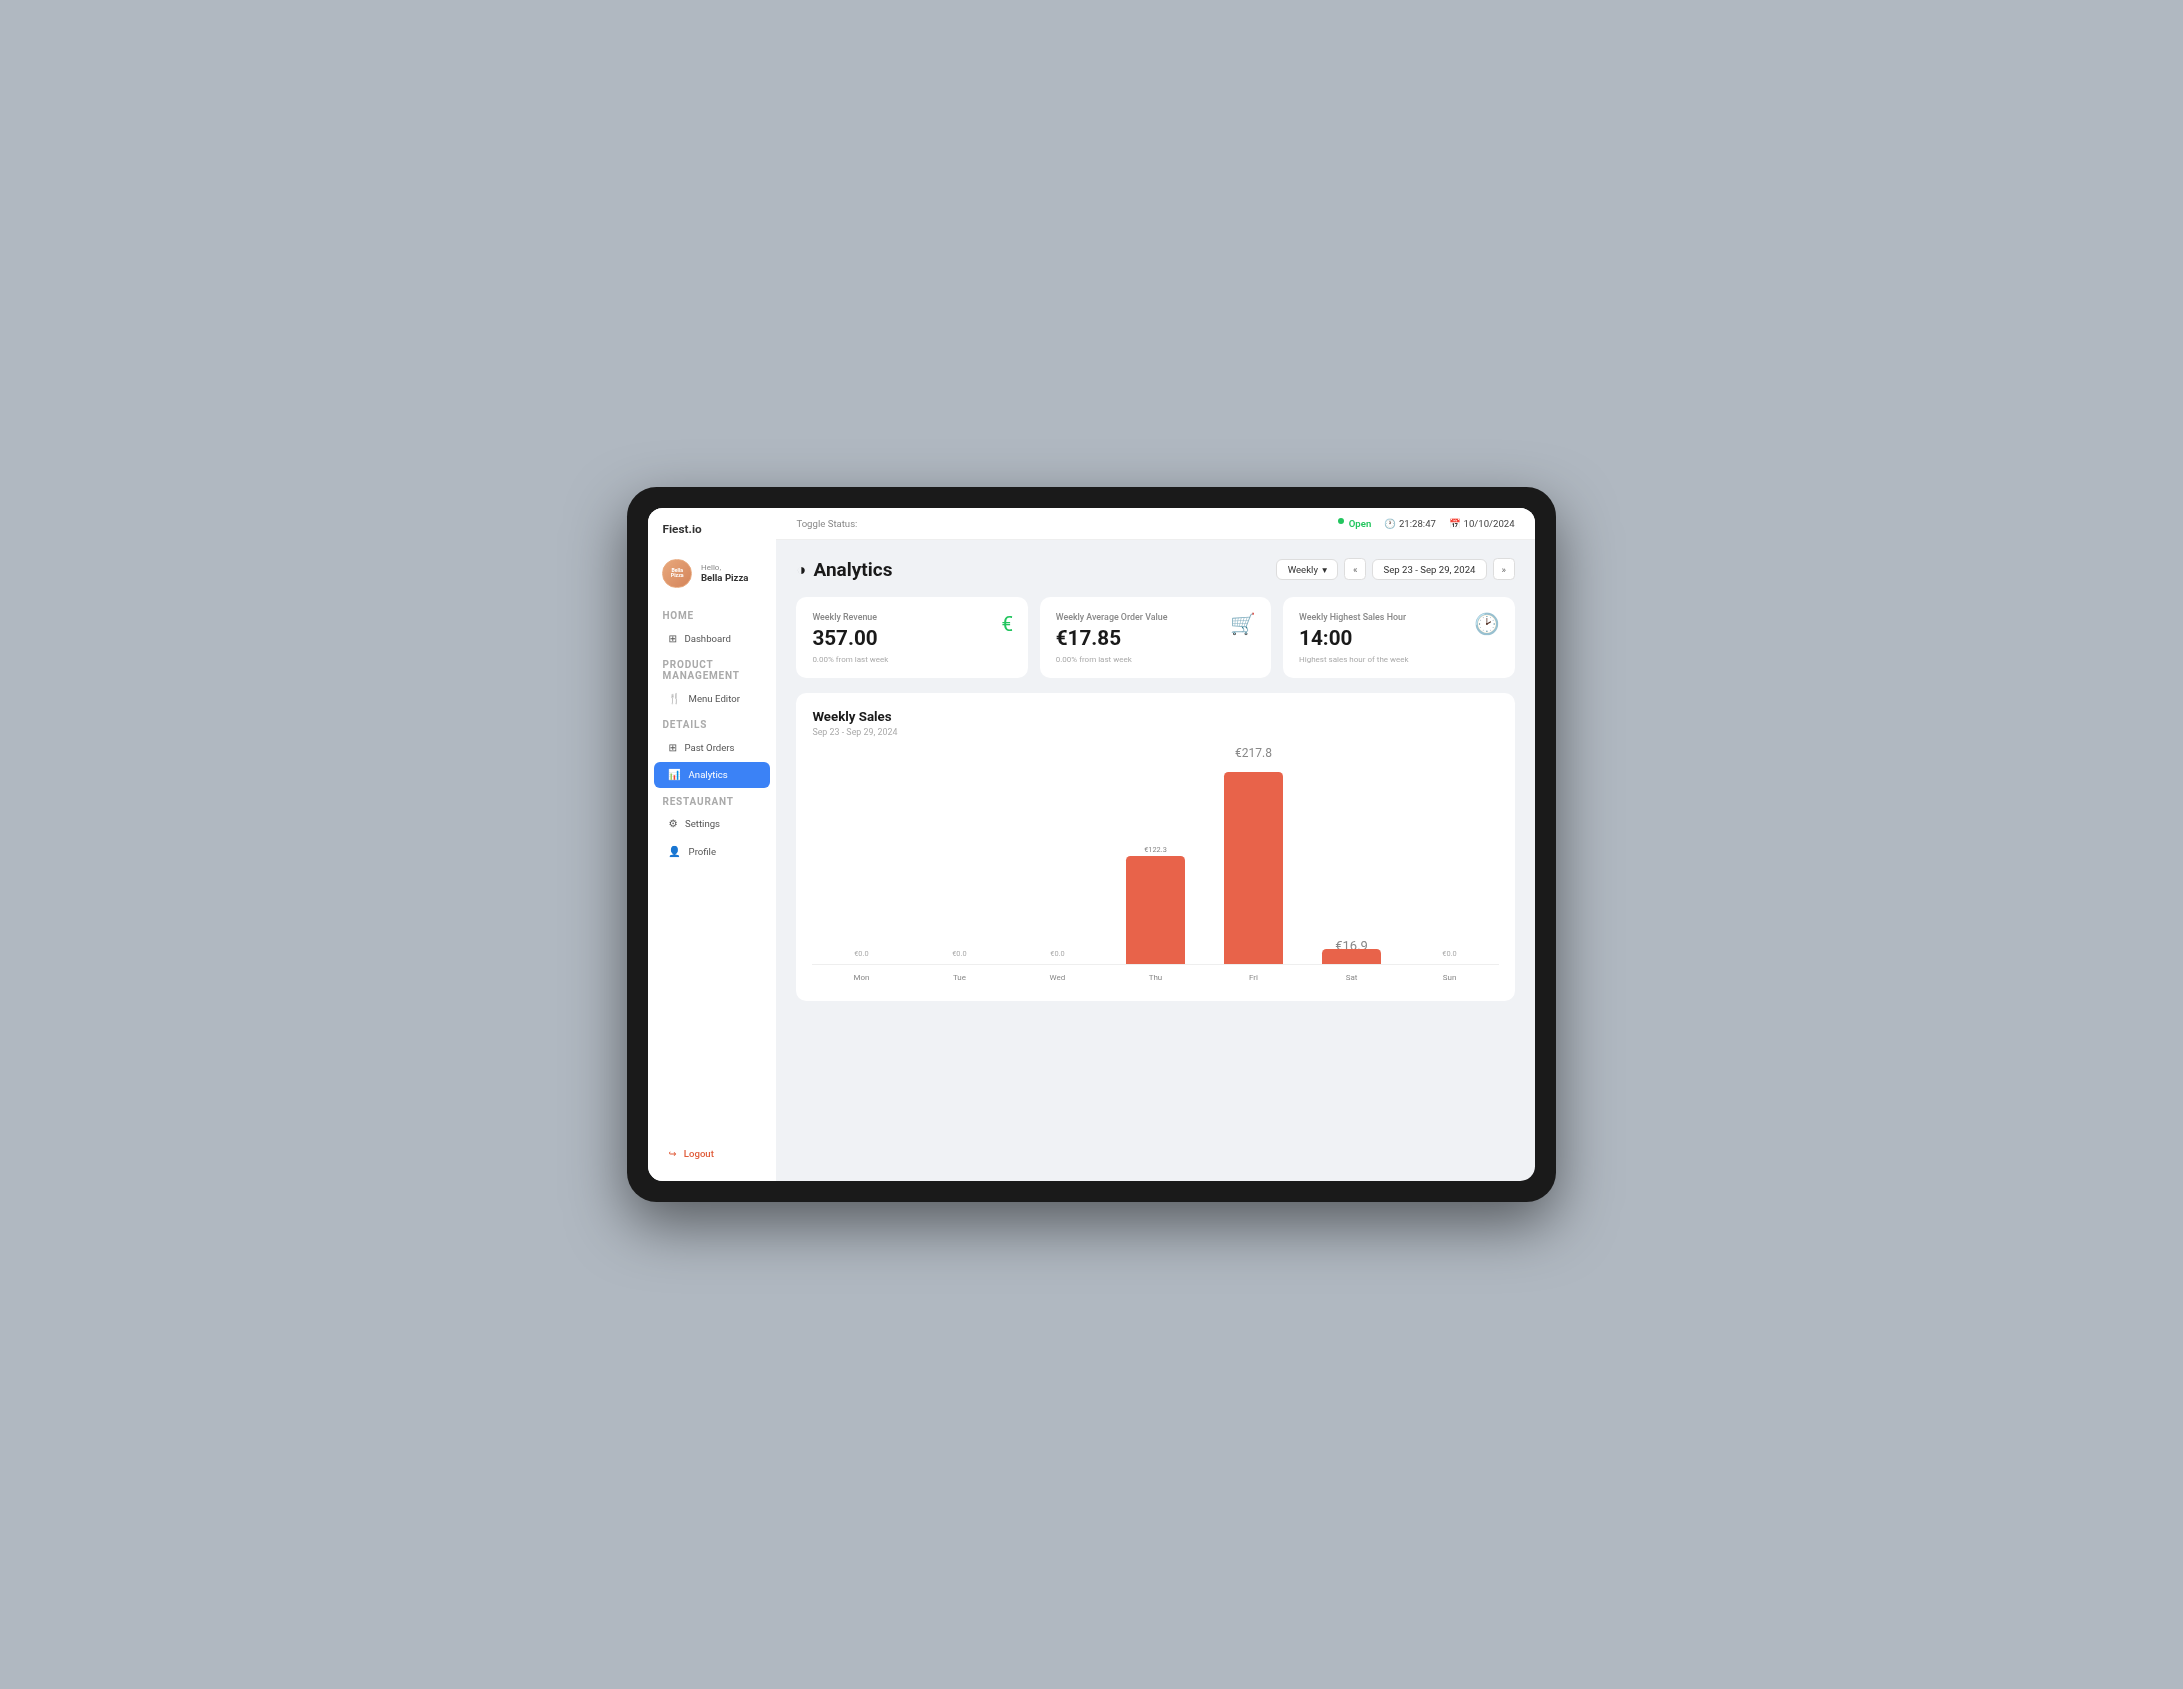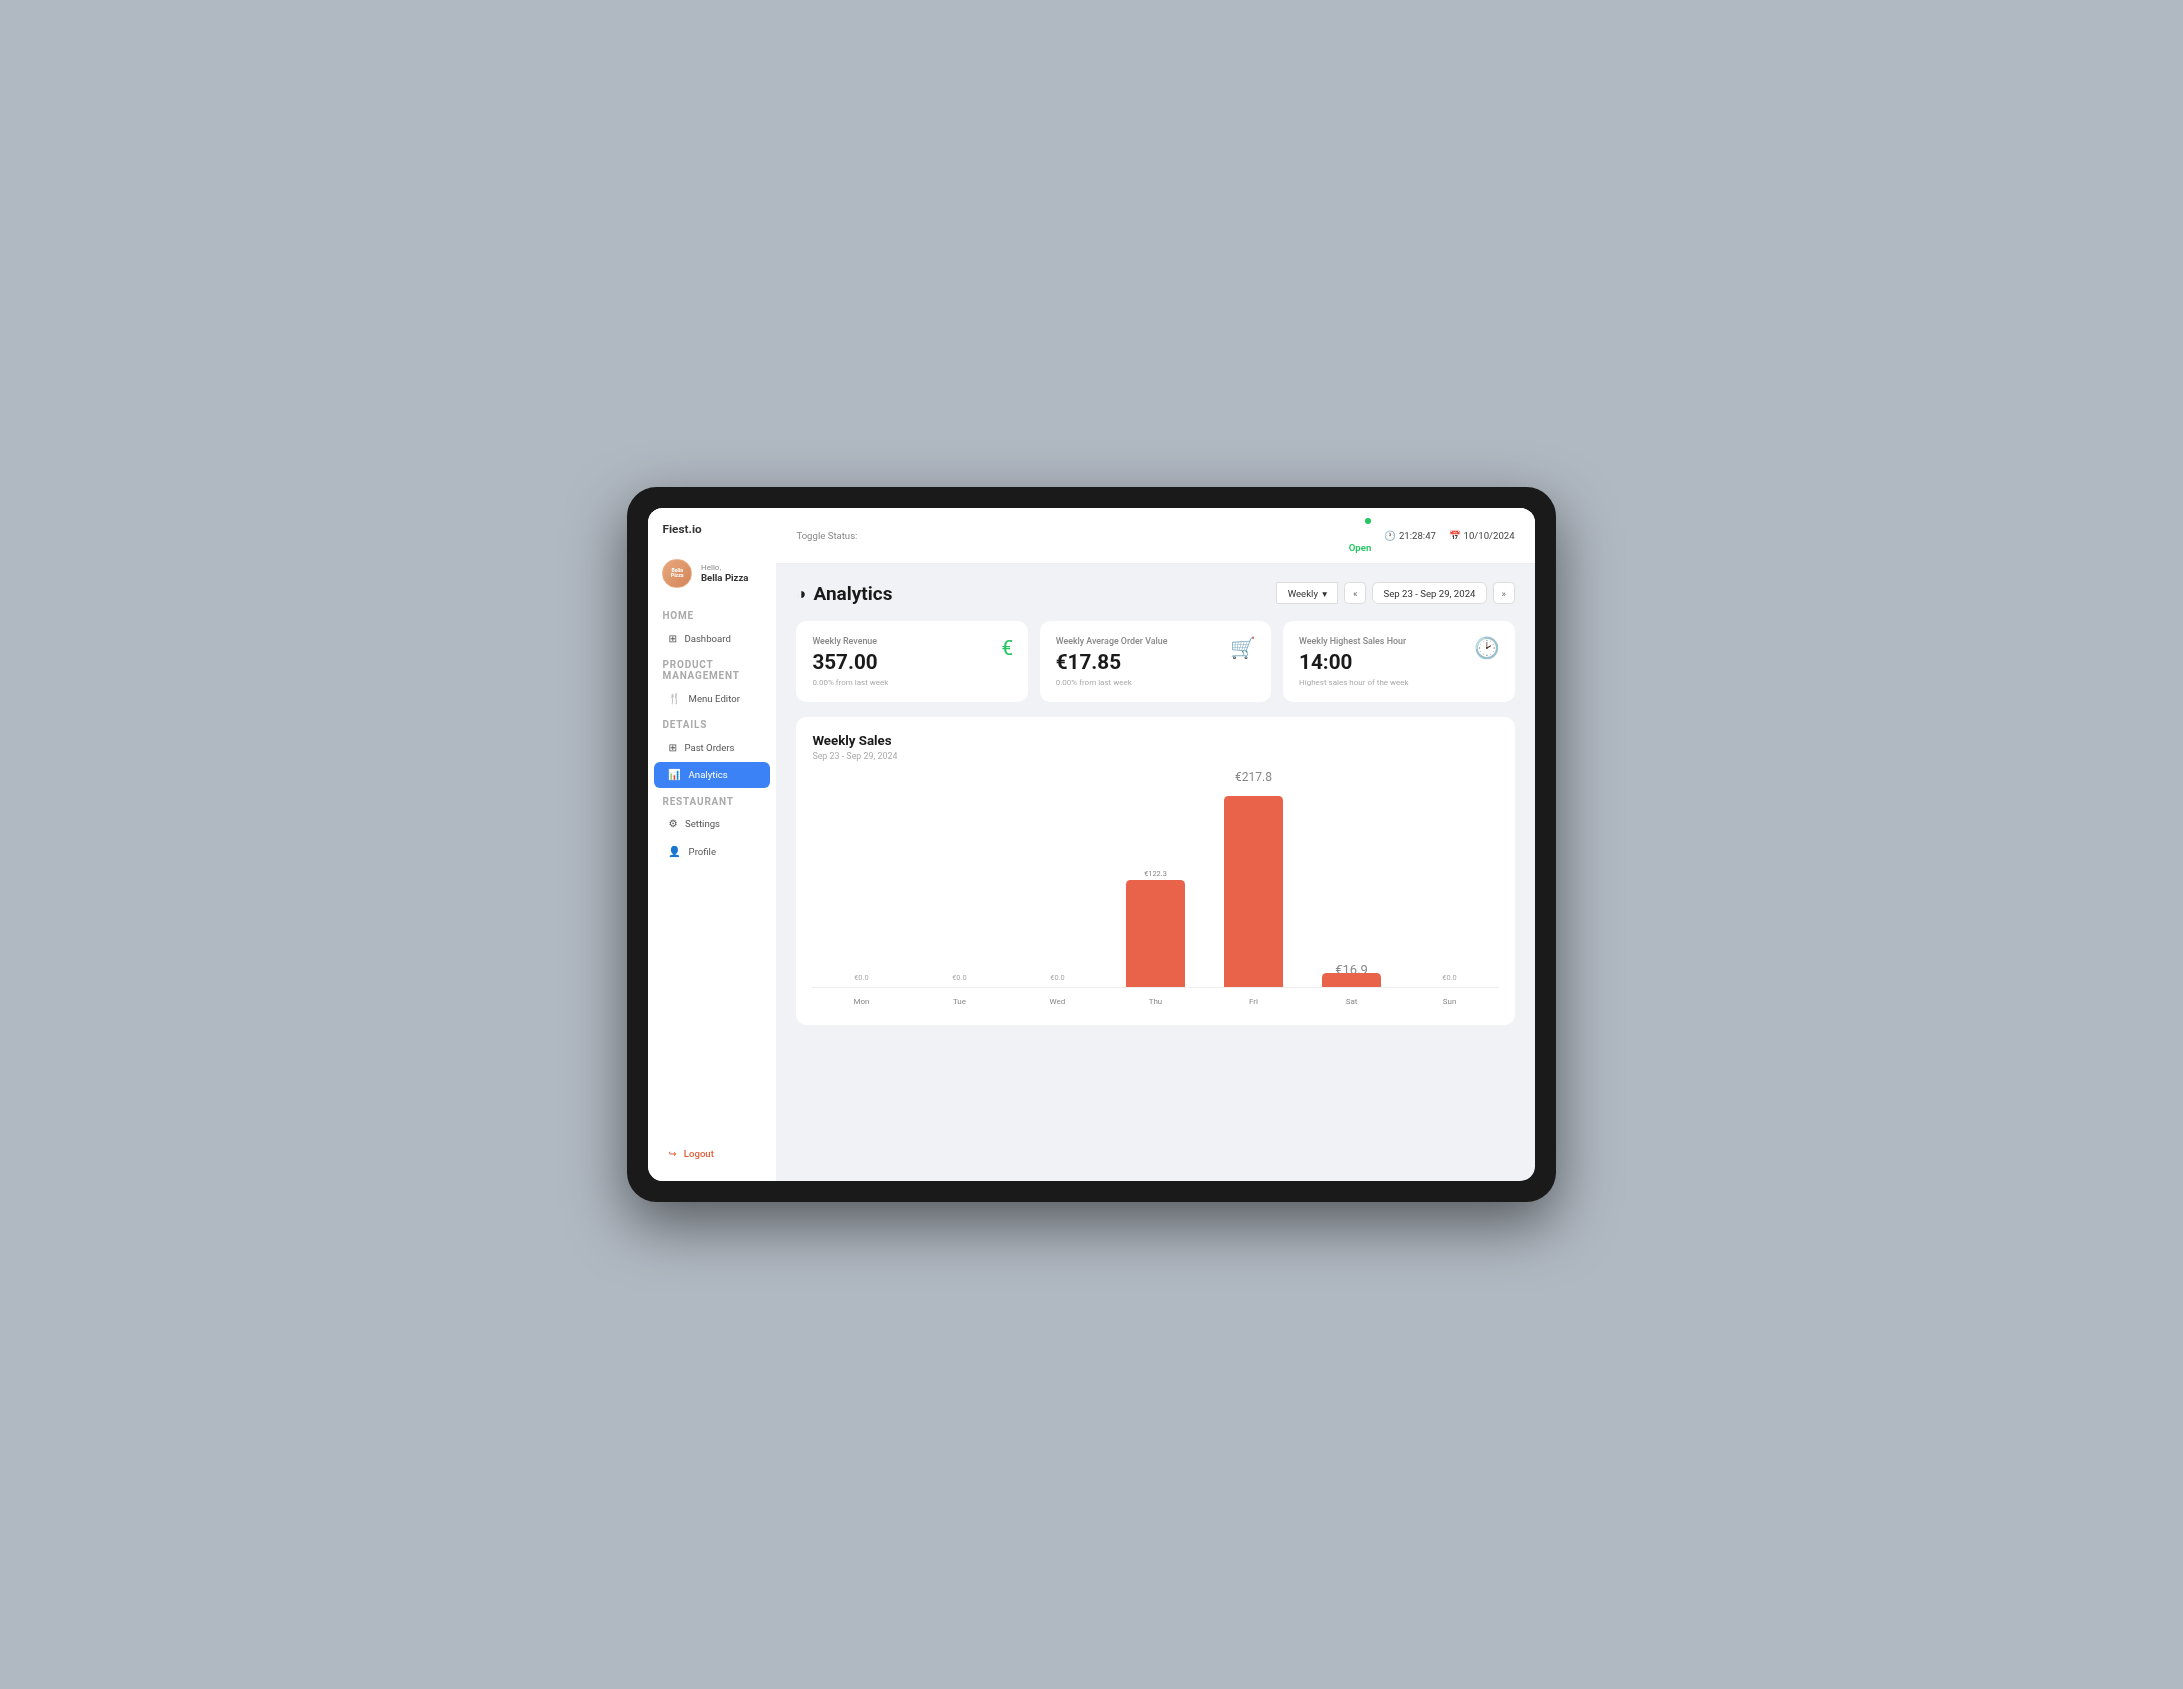--- a/index.html
+++ b/index.html
@@ -118,25 +118,24 @@
     .header-left { font-size: 9.6px; color: #888; }
     .header-right {
       display: flex;
       align-items: center;
       gap: 13.3px;
       font-size: 9.6px;
       color: #444;
     }
     .status-badge {
       display: flex;
-      align-items: flex-end;
-      gap: 18px;
+      align-items: flex-start;
+      gap: 5px;
       color: #22c55e;
       font-weight: 600;
-      flex-direction: column;
     }
     .status-dot {
       width: 5.9px;
       height: 5.9px;
       border-radius: 50%;
       background: #22c55e;
     }
     
     .content {
       flex: 1;
@@ -164,21 +163,21 @@
       font-size: 16px;
       color: #1a1a1a;
     }
     .date-controls {
       display: flex;
       align-items: center;
       gap: 5.9px;
     }
     .period-select {
       border: 0.7px solid #ddd;
-      border-radius: 1px;
+      border-radius: 6px;
       padding: 4.4px 10.3px;
       font-size: 9.6px;
       color: #333;
       background: #fff;
       cursor: pointer;
       display: flex;
       align-items: center;
       gap: 4.4px;
     }
     .nav-btn {

